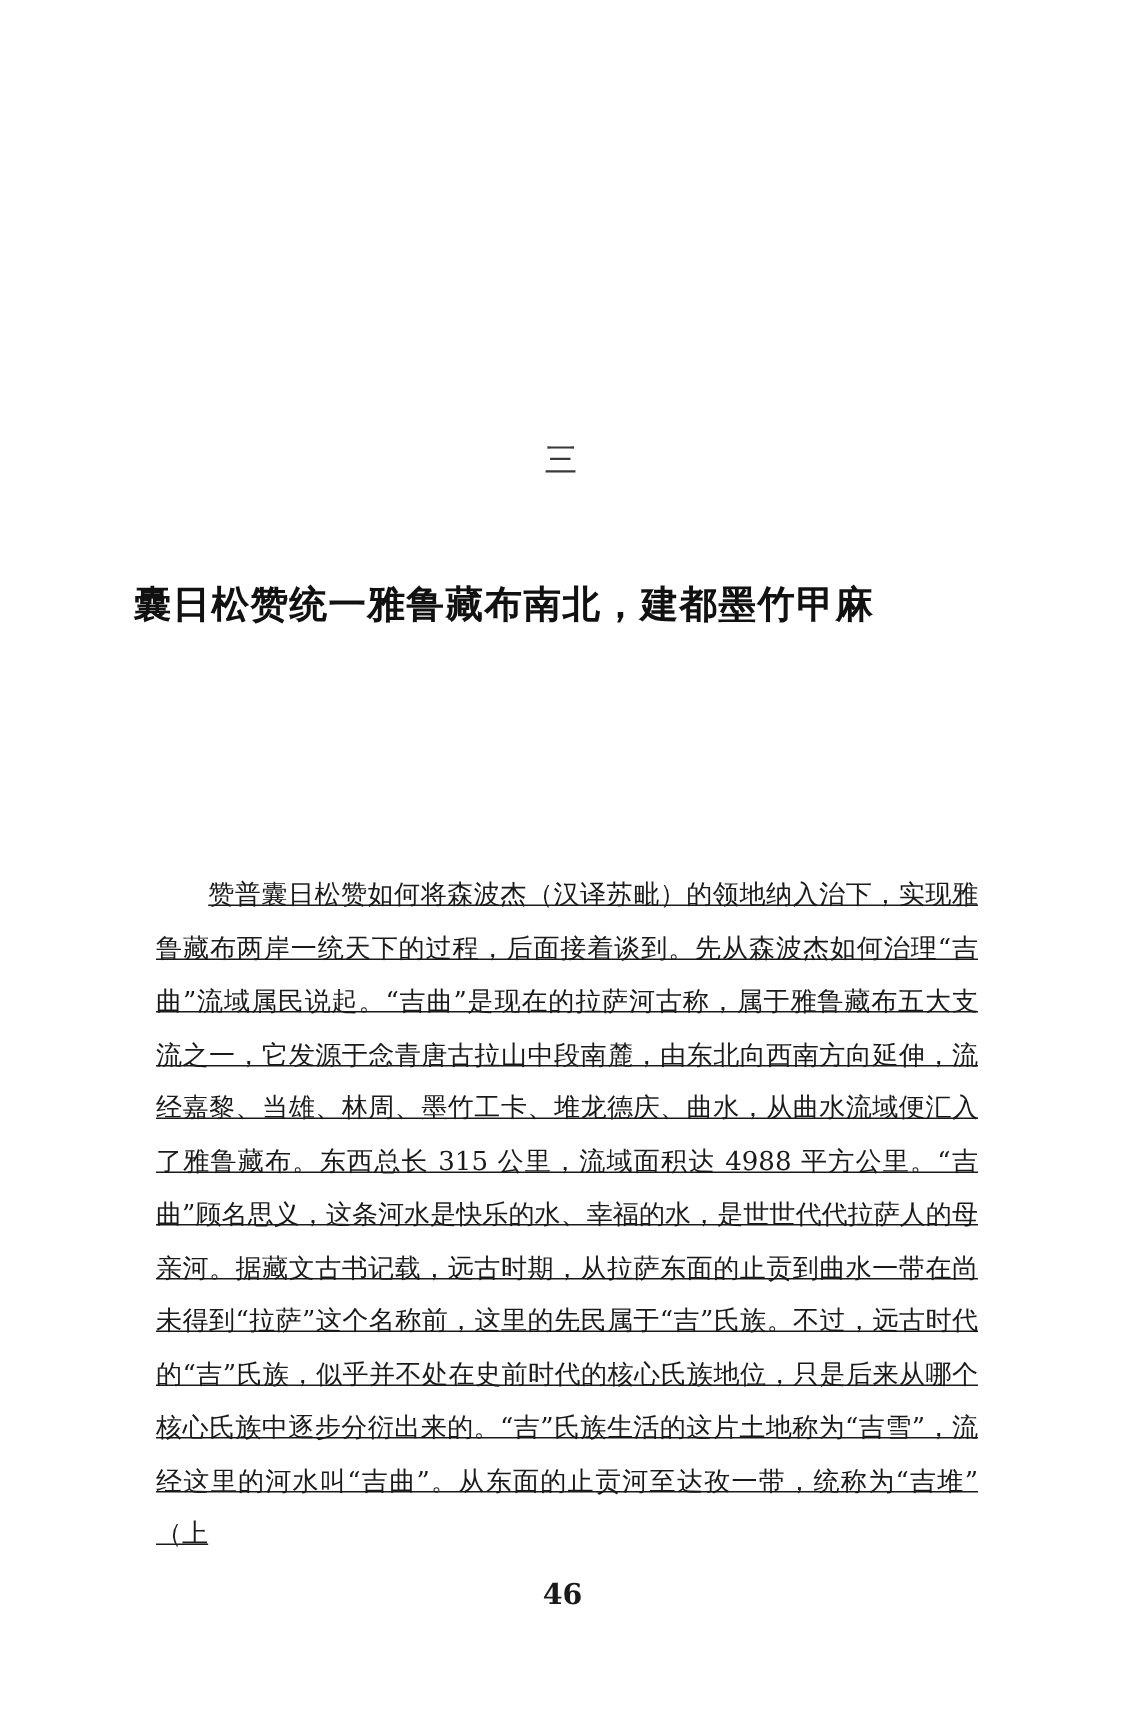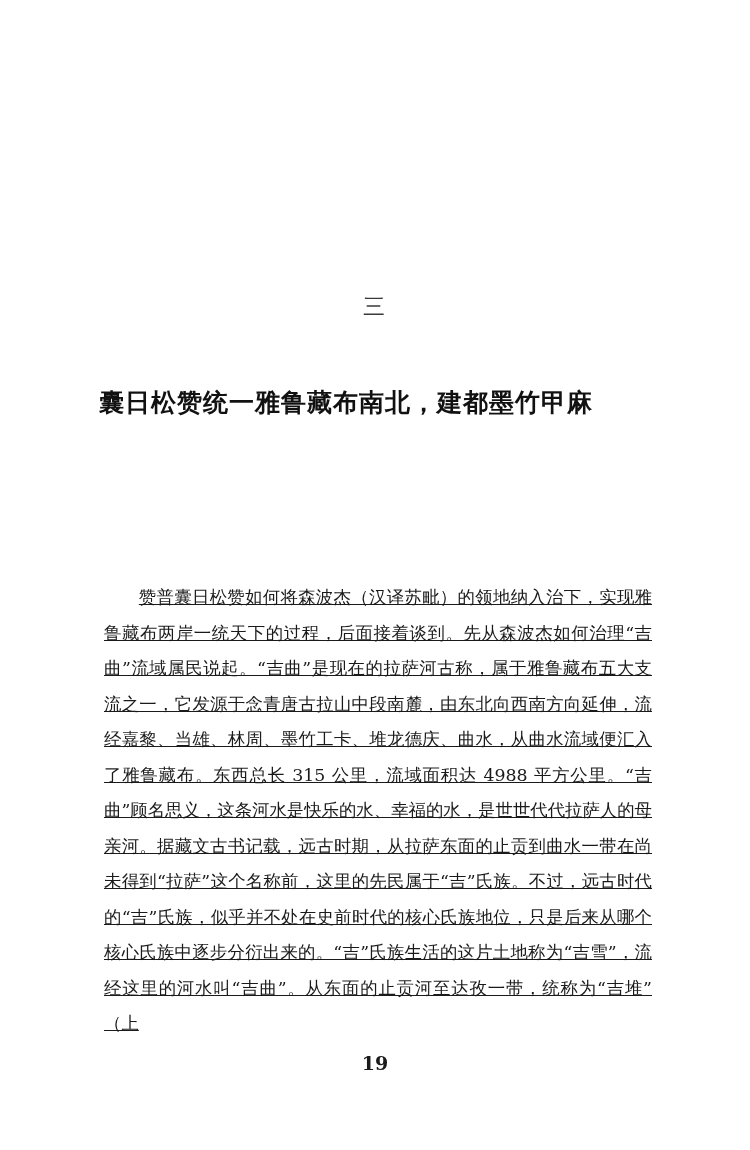--- a/index.html
+++ b/index.html
@@ -29,21 +29,21 @@
     text-align: center;
     font-size: 22px;
     letter-spacing: 2px;
     color: #3a3a3a;
     font-weight: 400;
     font-family: "DejaVu Serif", "Liberation Serif", serif;
   }
   .chapter-title {
     position: absolute;
     top: 338px;
-    left: 16px;
+    left: 6px;
     width: 660px;
     text-align: center;
     font-size: 25px;
     font-weight: bold;
     letter-spacing: 1px;
     color: #111111;
     font-family: "DejaVu Serif", "Liberation Serif", serif;
     margin-top: 48px;
   }
   .body-text {
@@ -81,15 +81,15 @@
 <div class="page">
 
   <div class="chapter-number">三</div>
 
   <h1 class="chapter-title">囊日松赞统一雅鲁藏布南北，建都墨竹甲麻</h1>
 
   <div class="body-text">
     <p>赞普囊日松赞如何将森波杰（汉译苏毗）的领地纳入治下，实现雅鲁藏布两岸一统天下的过程，后面接着谈到。先从森波杰如何治理“吉曲”流域属民说起。“吉曲”是现在的拉萨河古称，属于雅鲁藏布五大支流之一，它发源于念青唐古拉山中段南麓，由东北向西南方向延伸，流经嘉黎、当雄、林周、墨竹工卡、堆龙德庆、曲水，从曲水流域便汇入了雅鲁藏布。东西总长 315 公里，流域面积达 4988 平方公里。“吉曲”顾名思义，这条河水是快乐的水、幸福的水，是世世代代拉萨人的母亲河。据藏文古书记载，远古时期，从拉萨东面的止贡到曲水一带在尚未得到“拉萨”这个名称前，这里的先民属于“吉”氏族。不过，远古时代的“吉”氏族，似乎并不处在史前时代的核心氏族地位，只是后来从哪个核心氏族中逐步分衍出来的。“吉”氏族生活的这片土地称为“吉雪”，流经这里的河水叫“吉曲”。从东面的止贡河至达孜一带，统称为“吉堆”（上</p>
   </div>
 
-  <div class="page-number">19</div>
+  <div class="page-number">46</div>
 
 </div>
 
 </body></html>

